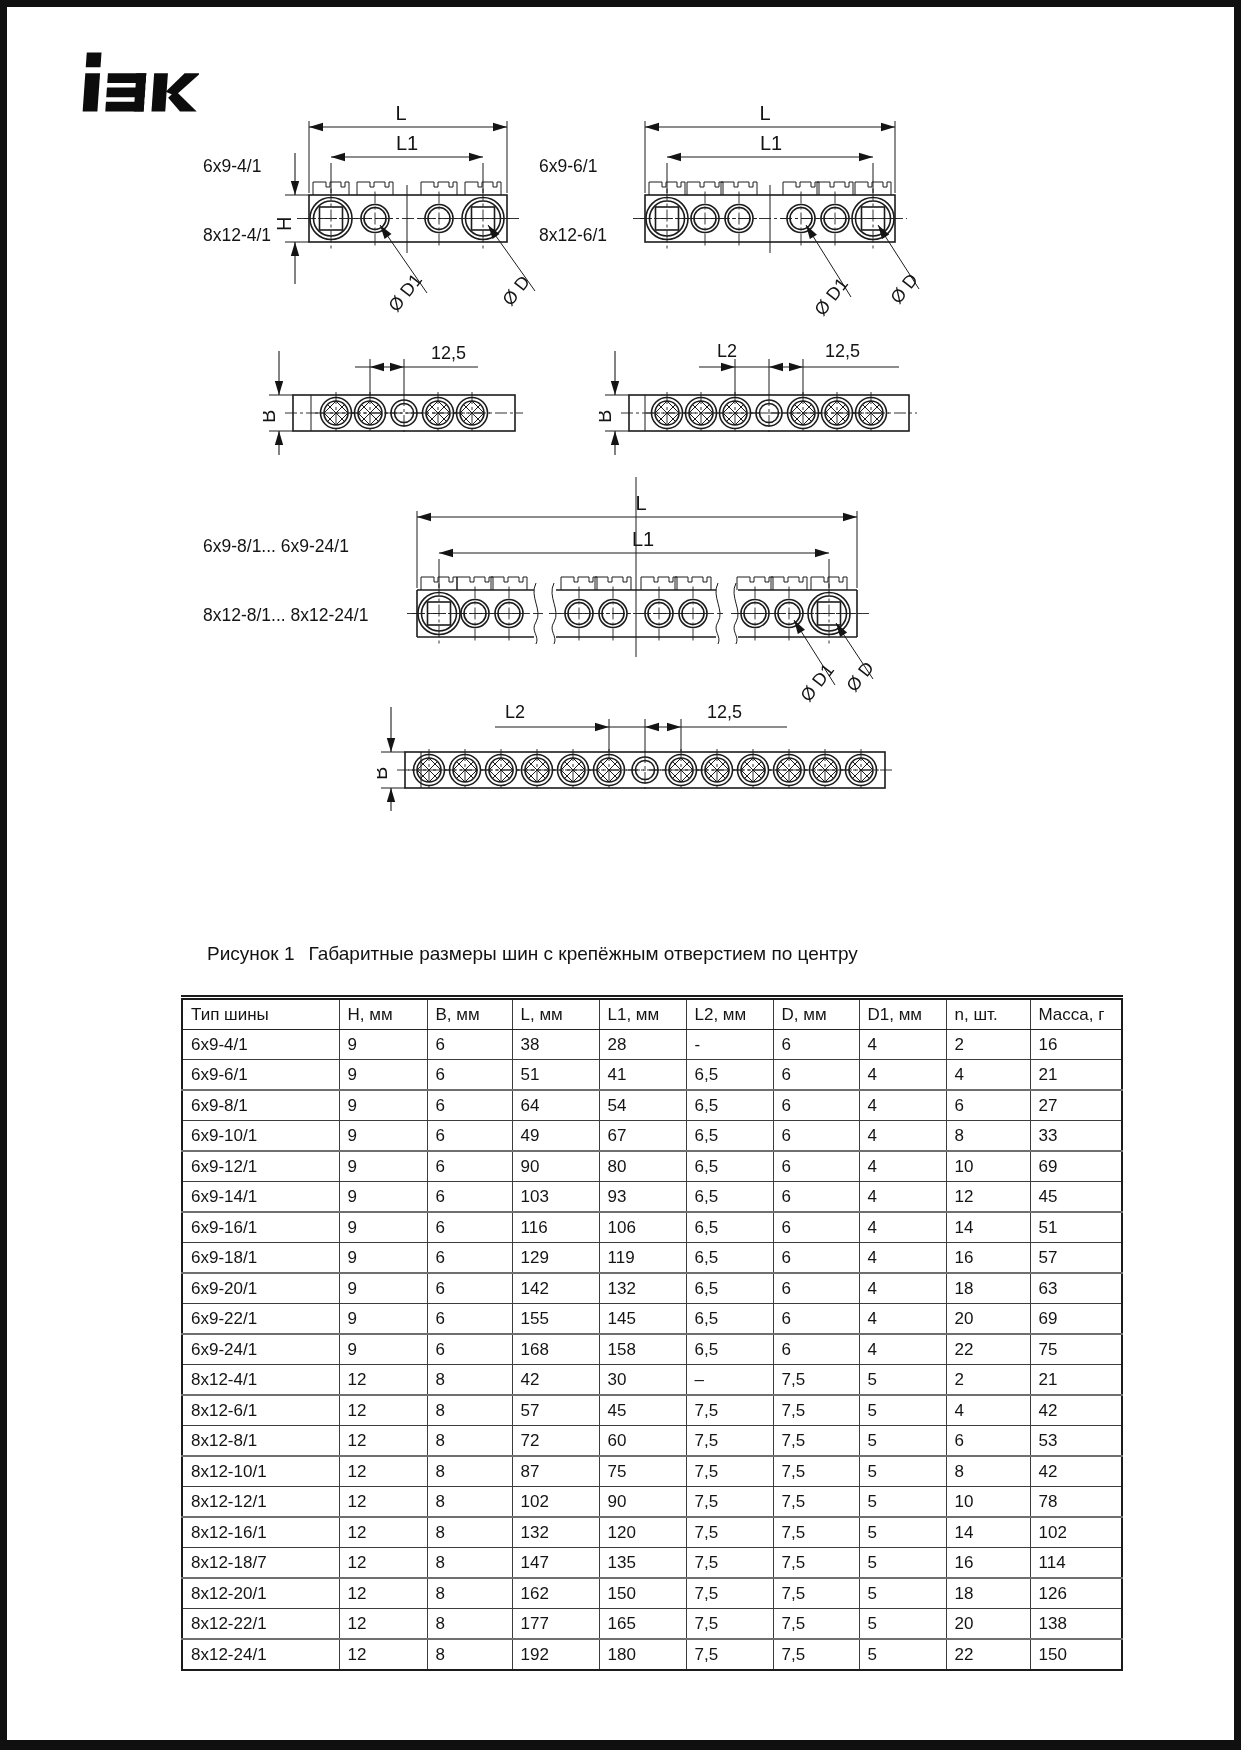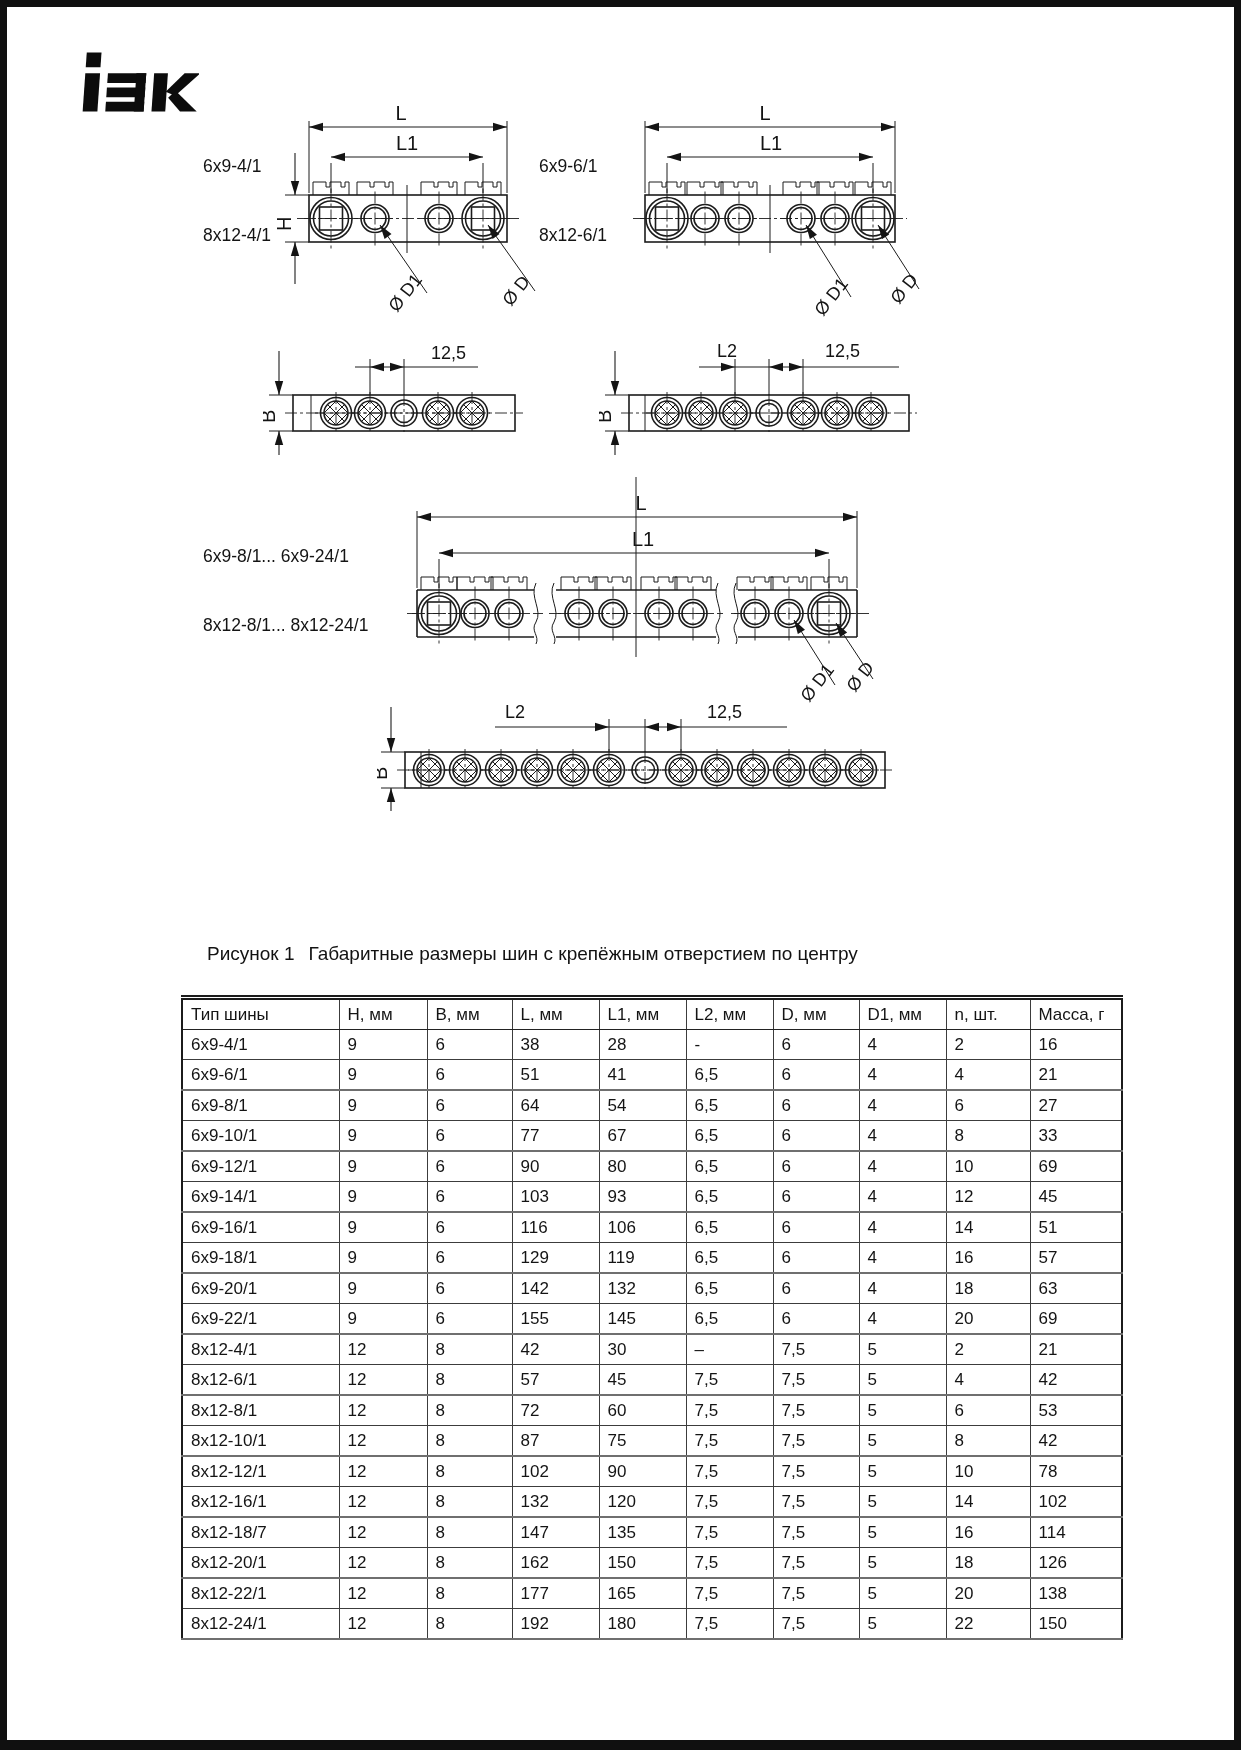--- a/index.html
+++ b/index.html
@@ -92,21 +92,21 @@
   </svg>
 
   <div class="abs vlabel" style="left:196px;top:102px">
     <div>6x9-4/1</div>
     <div>8x12-4/1</div>
   </div>
   <div class="abs vlabel" style="left:532px;top:102px">
     <div>6x9-6/1</div>
     <div>8x12-6/1</div>
   </div>
-  <div class="abs vlabel" style="left:196px;top:492px">
+  <div class="abs vlabel" style="left:196px;top:482px">
     <div>6x9-8/1... 6x9-24/1</div>
     <div>8x12-8/1... 8x12-24/1</div>
   </div>
 
   <svg class="abs" style="left:270px;top:94px" width="280" height="218" viewBox="0 0 280 218">
 
     <line class="th" x1="32" y1="20" x2="32" y2="92"></line>
     <line class="th" x1="230" y1="20" x2="230" y2="92"></line>
     <line class="dim" x1="32" y1="26" x2="230" y2="26"></line>
     <use href="#ar" transform="translate(230,26)"></use>
@@ -402,21 +402,21 @@
           <td>6,5</td>
           <td>6</td>
           <td>4</td>
           <td>6</td>
           <td>27</td>
         </tr>
         <tr>
           <td>6x9-10/1</td>
           <td>9</td>
           <td>6</td>
-          <td>77</td>
+          <td>49</td>
           <td>67</td>
           <td>6,5</td>
           <td>6</td>
           <td>4</td>
           <td>8</td>
           <td>33</td>
         </tr>
         <tr>
           <td>6x9-12/1</td>
           <td>9</td>
@@ -481,20 +481,32 @@
           <td>6x9-22/1</td>
           <td>9</td>
           <td>6</td>
           <td>155</td>
           <td>145</td>
           <td>6,5</td>
           <td>6</td>
           <td>4</td>
           <td>20</td>
           <td>69</td>
+        </tr>
+        <tr>
+          <td>6x9-24/1</td>
+          <td>9</td>
+          <td>6</td>
+          <td>168</td>
+          <td>158</td>
+          <td>6,5</td>
+          <td>6</td>
+          <td>4</td>
+          <td>22</td>
+          <td>75</td>
         </tr>
         <tr>
           <td>8x12-4/1</td>
           <td>12</td>
           <td>8</td>
           <td>42</td>
           <td>30</td>
           <td>–</td>
           <td>7,5</td>
           <td>5</td>

